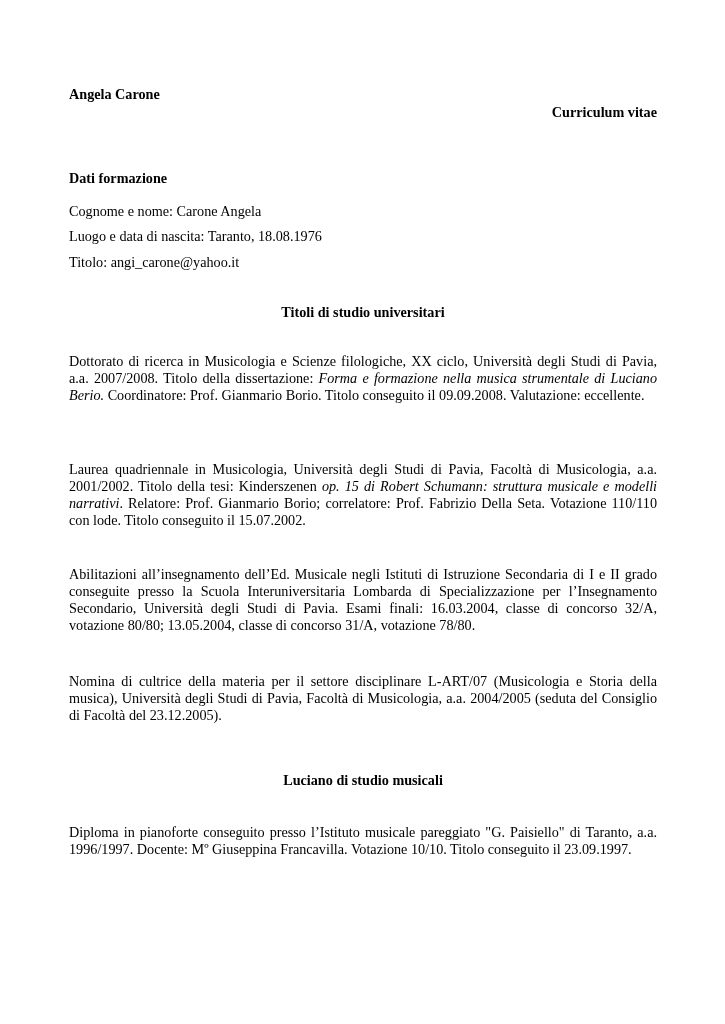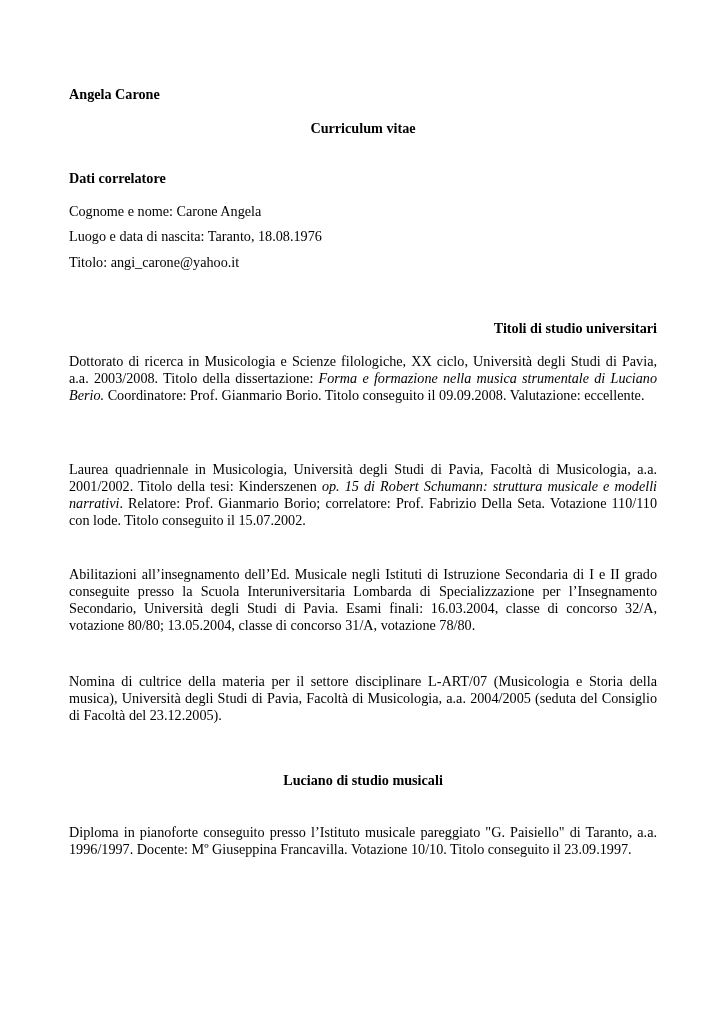--- a/index.html
+++ b/index.html
@@ -16,31 +16,31 @@
     .line { line-height: 17px; white-space: nowrap; }
     .ital { font-style: italic; }
   </style>
 </head>
 <body>
 
 <div class="page">
 
   <p class="abs line bold" style="top:86px;">Angela Carone</p>
 
-  <p class="abs line bold center" style="top:120px;">Curriculum vitae</p>
+  <p class="abs line bold center" style="top:104px;text-align:right;">Curriculum vitae</p>
 
-  <p class="abs line bold" style="top:170px;">Dati correlatore</p>
+  <p class="abs line bold" style="top:170px;">Dati formazione</p>
 
   <p class="abs line" style="top:203px;">Cognome e nome: Carone Angela</p>
   <p class="abs line" style="top:228px;">Luogo e data di nascita: Taranto, 18.08.1976</p>
   <p class="abs line" style="top:254px;">Titolo: angi_carone@yahoo.it</p>
 
-  <p class="abs line bold center" style="top:320px;text-align:right;">Titoli di studio universitari</p>
+  <p class="abs line bold center" style="top:304px;">Titoli di studio universitari</p>
 
-  <p class="abs para" style="top:353px;"><span>Dottorato di ricerca in Musicologia e Scienze filologiche, XX ciclo, Università degli Studi di Pavia, a.a. 2003/2008. Titolo della dissertazione: </span><span class="ital">Forma e formazione nella musica strumentale di Luciano Berio.</span><span> Coordinatore: Prof. Gianmario Borio. Titolo conseguito il 09.09.2008. Valutazione: eccellente.</span></p>
+  <p class="abs para" style="top:353px;"><span>Dottorato di ricerca in Musicologia e Scienze filologiche, XX ciclo, Università degli Studi di Pavia, a.a. 2007/2008. Titolo della dissertazione: </span><span class="ital">Forma e formazione nella musica strumentale di Luciano Berio.</span><span> Coordinatore: Prof. Gianmario Borio. Titolo conseguito il 09.09.2008. Valutazione: eccellente.</span></p>
 
   <p class="abs para" style="top:461px;"><span>Laurea quadriennale in Musicologia, Università degli Studi di Pavia, Facoltà di Musicologia, a.a. 2001/2002. Titolo della tesi: Kinderszenen </span><span class="ital">op. 15 di Robert Schumann: struttura musicale e modelli narrativi</span><span>. Relatore: Prof. Gianmario Borio; correlatore: Prof. Fabrizio Della Seta. Votazione 110/110 con lode. Titolo conseguito il 15.07.2002.</span></p>
 
   <p class="abs para" style="top:566px;">Abilitazioni all’insegnamento dell’Ed. Musicale negli Istituti di Istruzione Secondaria di I e II grado conseguite presso la Scuola Interuniversitaria Lombarda di Specializzazione per l’Insegnamento Secondario, Università degli Studi di Pavia. Esami finali: 16.03.2004, classe di concorso 32/A, votazione 80/80; 13.05.2004, classe di concorso 31/A, votazione 78/80.</p>
 
   <p class="abs para" style="top:673px;">Nomina di cultrice della materia per il settore disciplinare L-ART/07 (Musicologia e Storia della musica), Università degli Studi di Pavia, Facoltà di Musicologia, a.a. 2004/2005 (seduta del Consiglio di Facoltà del 23.12.2005).</p>
 
   <p class="abs line bold center" style="top:772px;">Luciano di studio musicali</p>
 
   <p class="abs para" style="top:824px;">Diploma in pianoforte conseguito presso l’Istituto musicale pareggiato "G. Paisiello" di Taranto, a.a. 1996/1997. Docente: Mº Giuseppina Francavilla. Votazione 10/10. Titolo conseguito il 23.09.1997.</p>

